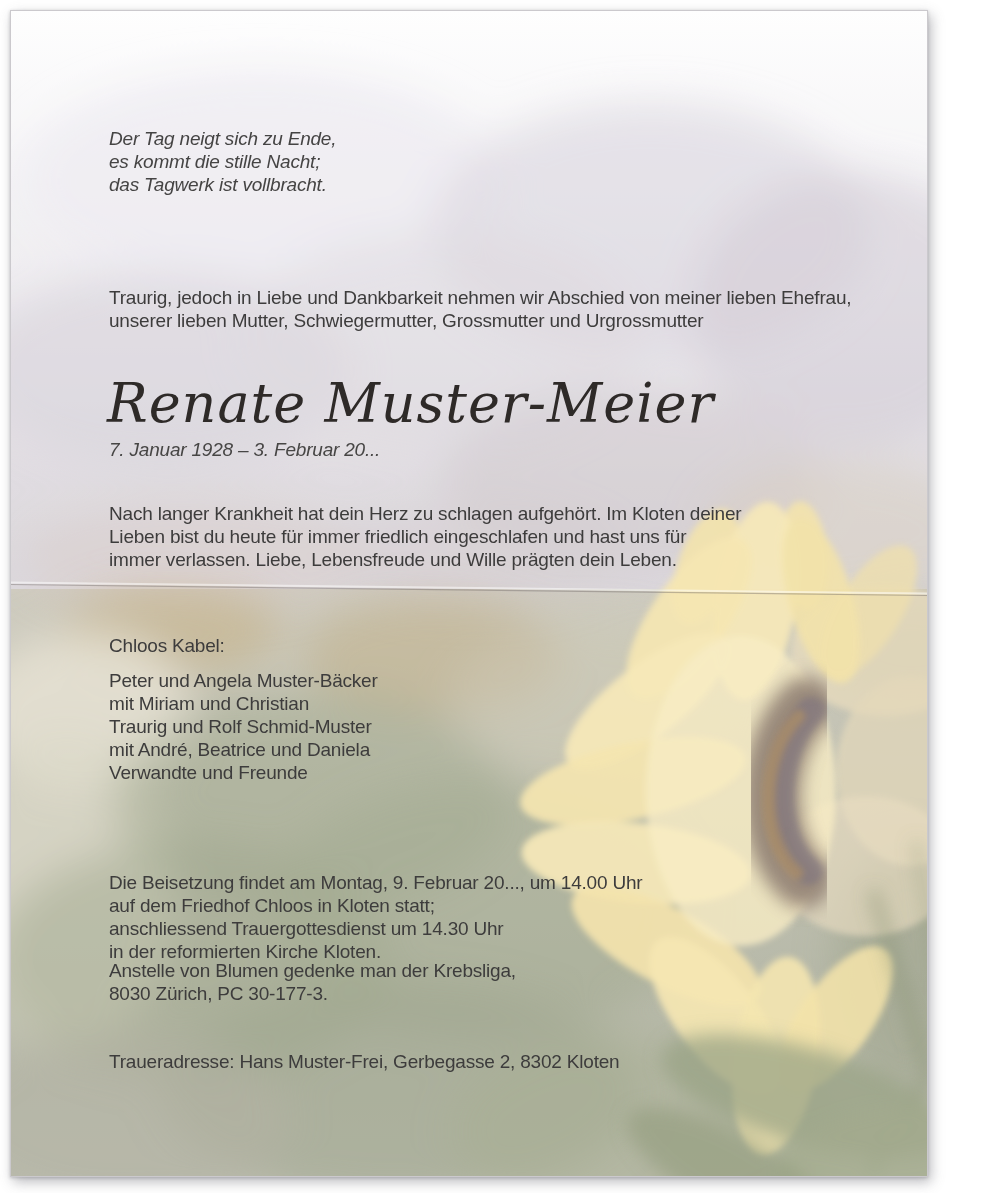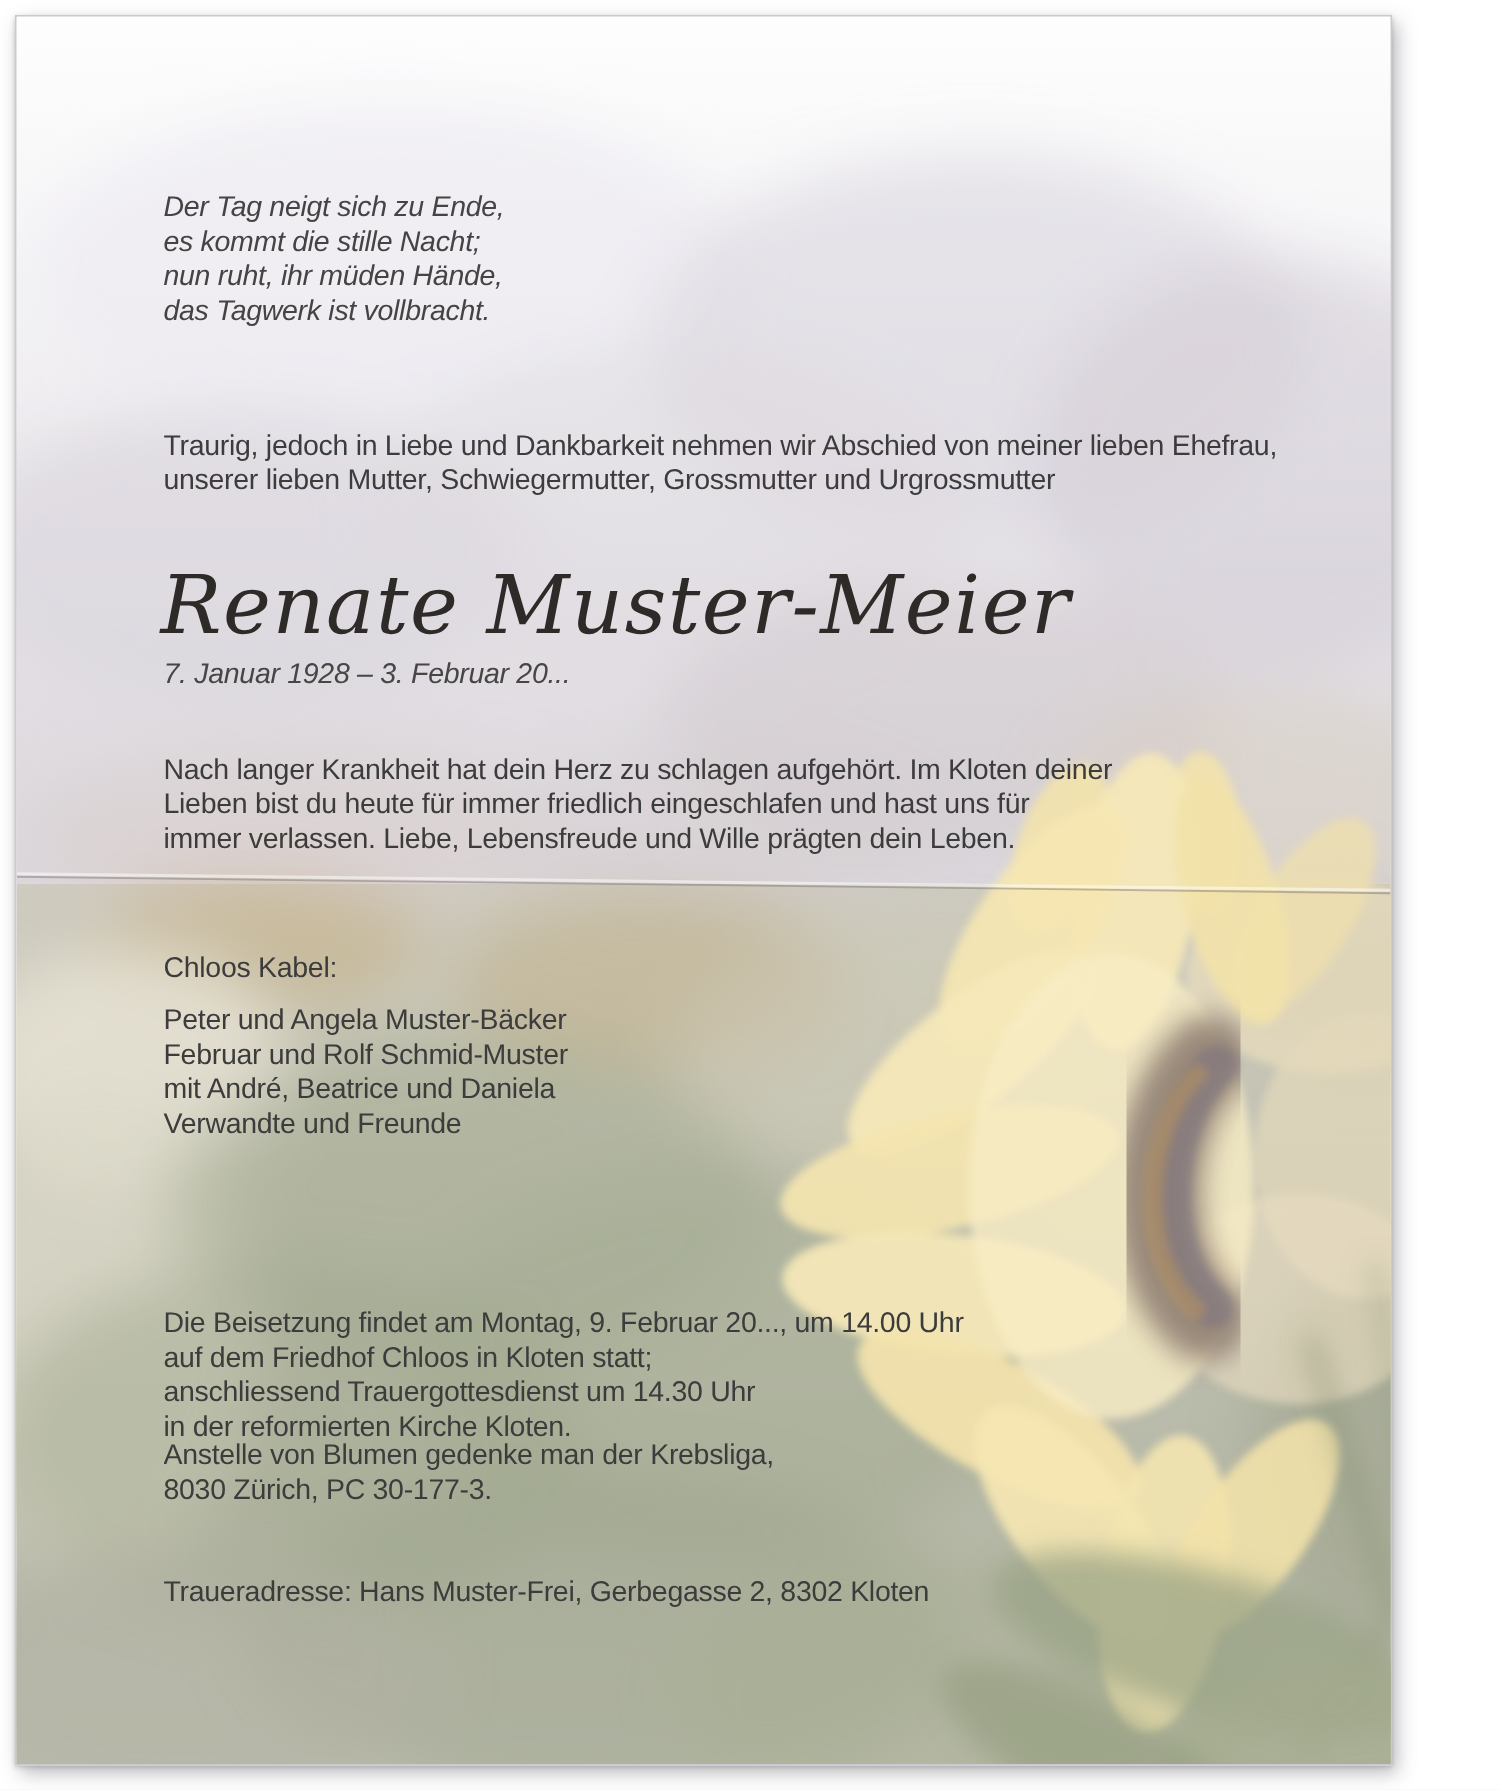--- a/index.html
+++ b/index.html
@@ -135,21 +135,20 @@
 
     <line x1="0" y1="571.5" x2="916" y2="582.5" stroke="#ffffff" stroke-opacity=".5" stroke-width="2"></line>
     <line x1="0" y1="573.5" x2="916" y2="584.5" stroke="#6f6a66" stroke-opacity=".42" stroke-width="1.2"></line>
   </svg>
 
   <div class="content">
 
     <div class="block poem">
       <div class="line">Der Tag neigt sich zu Ende,</div>
       <div class="line">es kommt die stille Nacht;</div>
-      <div class="line">nun ruht, ihr müden Hände,</div>
       <div class="line">das Tagwerk ist vollbracht.</div>
     </div>
 
     <div class="block intro">
       <div class="line">Traurig, jedoch in Liebe und Dankbarkeit nehmen wir Abschied von meiner lieben Ehefrau,</div>
       <div class="line">unserer lieben Mutter, Schwiegermutter, Grossmutter und Urgrossmutter</div>
     </div>
 
     <div class="block name">Renate Muster-Meier</div>
 
@@ -158,21 +157,22 @@
     <div class="block eulogy">
       <div class="line">Nach langer Krankheit hat dein Herz zu schlagen aufgehört. Im Kloten deiner</div>
       <div class="line">Lieben bist du heute für immer friedlich eingeschlafen und hast uns für</div>
       <div class="line">immer verlassen. Liebe, Lebensfreude und Wille prägten dein Leben.</div>
     </div>
 
     <div class="block fontlabel">Chloos Kabel:</div>
 
     <div class="block mourners">
       <div class="line">Peter und Angela Muster-Bäcker</div>
-      <div class="line">Februar und Rolf Schmid-Muster</div>
+      <div class="line">mit Miriam und Christian</div>
+      <div class="line">Traurig und Rolf Schmid-Muster</div>
       <div class="line">mit André, Beatrice und Daniela</div>
       <div class="line">Verwandte und Freunde</div>
     </div>
 
     <div class="block funeral">
       <div class="line">Die Beisetzung findet am Montag, 9. Februar 20..., um 14.00 Uhr</div>
       <div class="line">auf dem Friedhof Chloos in Kloten statt;</div>
       <div class="line">anschliessend Trauergottesdienst um 14.30 Uhr</div>
       <div class="line">in der reformierten Kirche Kloten.</div>
     </div>

